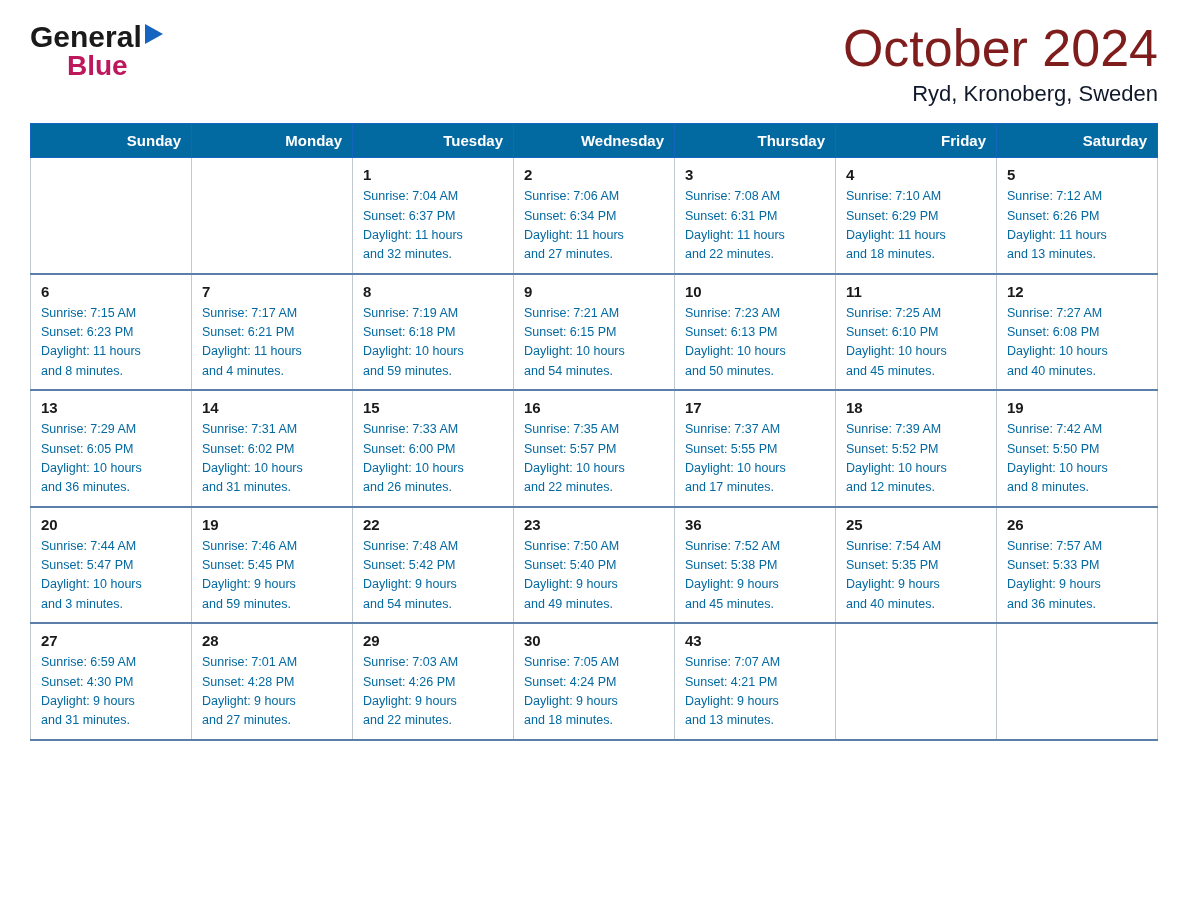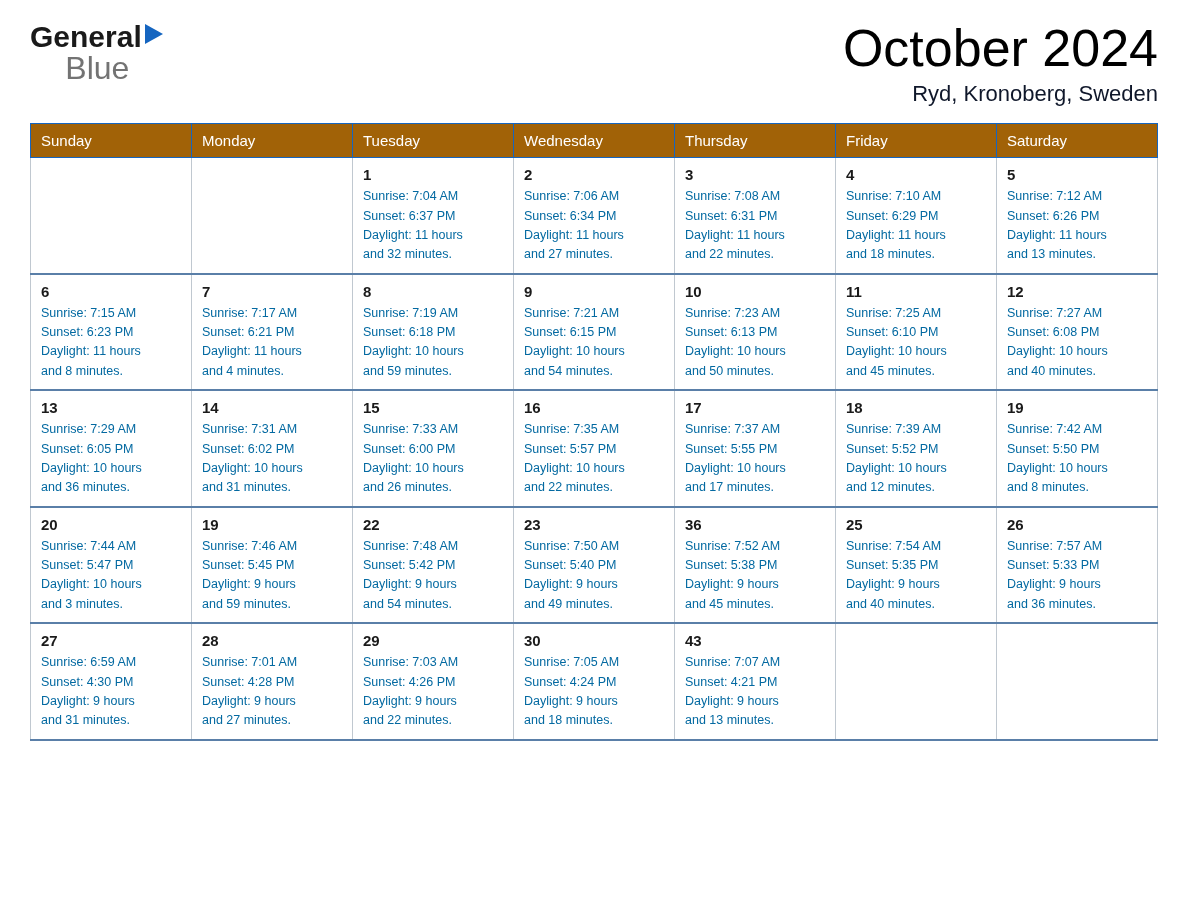--- a/index.html
+++ b/index.html
@@ -20,41 +20,41 @@
       display: flex;
       flex-direction: column;
       align-items: center;
     }
     .title-block {
       text-align: right;
     }
     .month-title {
       font-size: 52px;
       font-weight: 300;
-      color: #000000;
+      color: #7f1d1d;
       line-height: 1.1;
     }
     .location-title {
       font-size: 22px;
       font-weight: 400;
       color: #0f172a;
       margin-top: 4px;
     }
     table {
       width: 100%;
       border-collapse: collapse;
       table-layout: fixed;
     }
     thead tr th {
-      background-color: #a16207;
+      background-color: #0369a1;
       color: #fff;
       font-size: 15px;
-      font-weight: 400;
+      font-weight: 700;
       padding: 8px 10px;
-      text-align: left;
+      text-align: right;
       border: 1px solid #1565c0;
     }
     tbody tr td {
       vertical-align: top;
       padding: 8px 10px;
       border: 1px solid #c0c8d0;
       font-size: 13px;
       color: #222;
       height: 110px;
     }
@@ -86,21 +86,21 @@
 <div class="header">
   <div class="logo">
     <div class="logo-general-row">
       <span style="font-size:30px;font-weight:700;color:#1a1a1a;font-family:Arial,sans-serif;">General</span>
       <span style="display:inline-block;margin-left:3px;margin-bottom:2px;">
         <svg width="18" height="20" viewBox="0 0 18 20">
             <polygon points="0,0 18,10 0,20" fill="#1565c0"></polygon>
           </svg>
       </span>
     </div>
-    <div style="font-size:32px;font-weight:400;color:#737373;font-family:Arial,sans-serif;margin-top:-4px;margin-left:2px;">Blue</div>
+    <div style="font-size:28px;font-weight:700;color:#be185d;font-family:Arial,sans-serif;margin-top:-4px;margin-left:2px;">Blue</div>
   </div>
   <div class="title-block">
     <div class="month-title">October 2024</div>
     <div class="location-title">Ryd, Kronoberg, Sweden</div>
   </div>
 </div>
 
 <table>
   <thead>
     <tr>

